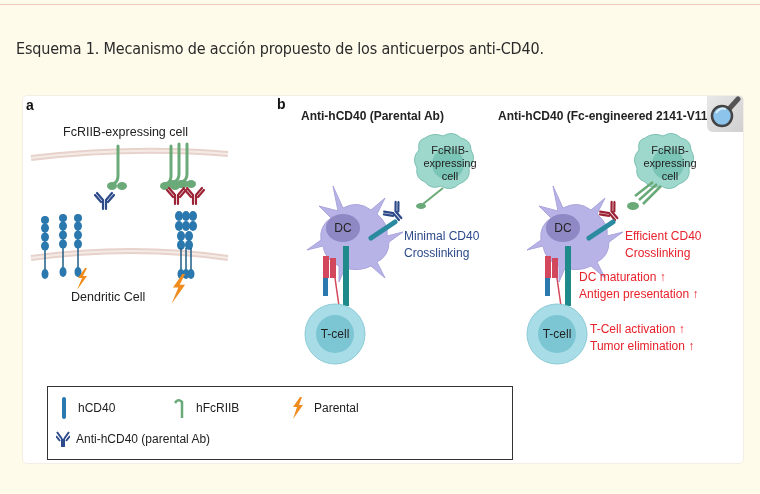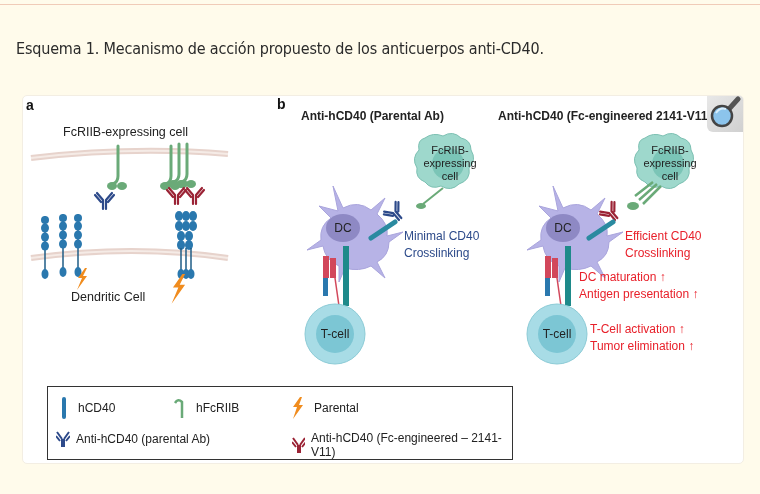--- a/index.html
+++ b/index.html
@@ -233,20 +233,14 @@
           <path d="M8 0 L1 10 L5 10 L1 22 L11 8 L7 8 L10 0 Z" fill="#f08c1e"></path>
         </svg>
       <span class="lbl">Parental</span>
     </div>
     <div class="leg-item" style="left:8px; top:44px;">
       <svg width="14" height="16" style="margin-right:6px">
           <path d="M6 16 L6 8 M8 16 L8 8 M6 8 L1 1 M8 8 L13 1 M4 10 L0 5 M10 10 L14 5" stroke="#2d4a8a" stroke-width="2" fill="none"></path>
         </svg>
       <span class="lbl">Anti-hCD40 (parental Ab)</span>
     </div>
-    <div class="leg-item" style="left:244px; top:44px;">
-      <svg width="14" height="16" style="margin-right:6px">
-          <path d="M6 16 L6 8 M8 16 L8 8 M6 8 L1 1 M8 8 L13 1 M4 10 L0 5 M10 10 L14 5" stroke="#9b2335" stroke-width="2" fill="none"></path>
-        </svg>
-      <span class="lbl">Anti-hCD40 (Fc-engineered – 2141-V11)</span>
-    </div>
   </div>
 </div>
 
 </body></html>

